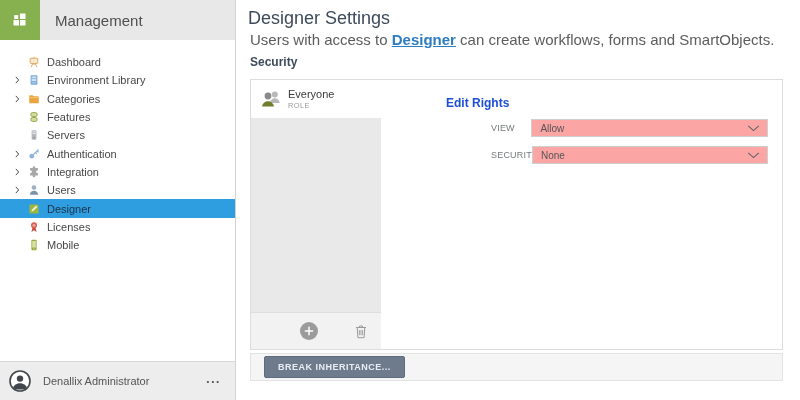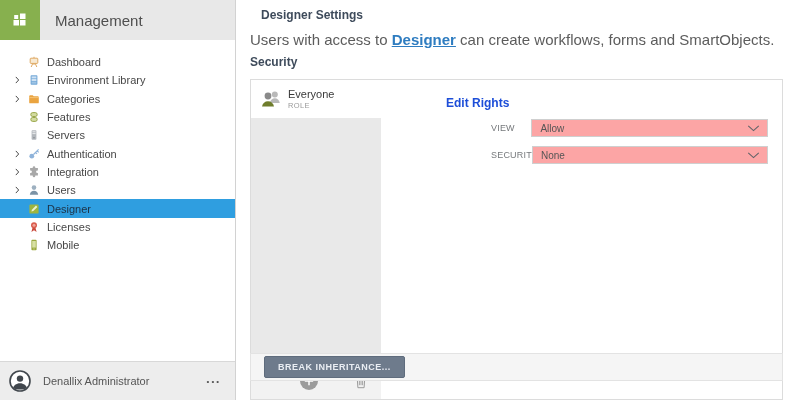--- a/index.html
+++ b/index.html
@@ -22,26 +22,26 @@
   .nav-item.selected{background:#2f9ee0;}
   .nav-item.selected .nav-label{color:#1d3246;}
   .sidebar-footer{position:absolute;left:0;right:0;bottom:0;height:38px;background:#ededed;
                   border-top:1px solid #d8d8d8;display:flex;align-items:center;}
   .avatar{width:22px;height:22px;margin-left:9px;display:flex;}
   .user-name{margin-left:12px;font-size:11px;color:#555;flex:1;}
   .user-menu{margin-right:14px;font-size:8px;color:#555;letter-spacing:2px;cursor:pointer;}
 
   
   .main{position:absolute;left:236px;top:0;right:0;bottom:0;background:#fff;}
-  .page-title{position:absolute;left:25px;top:8px;font-size:12px;font-weight:bold;color:#3e4b5b;}
+  .page-title{position:absolute;left:12px;top:8px;font-size:18px;font-weight:normal;color:#3e4b5b;}
   .description{position:absolute;left:14px;top:31px;font-size:15px;color:#5c5c5c;}
   .description .link{color:#2e7cc0;font-weight:bold;text-decoration:underline;cursor:pointer;}
   .section-title{position:absolute;left:14px;top:55px;font-size:12px;font-weight:bold;color:#3e4b5b;}
 
-  .panel{position:absolute;left:14px;right:17px;top:79px;height:321px;border:1px solid #dcdcdc;
+  .panel{position:absolute;left:14px;right:17px;top:79px;height:271px;border:1px solid #dcdcdc;
          background:#fff;box-sizing:border-box;}
   .role-column{position:absolute;left:0;top:0;bottom:0;width:130px;background:#e9e9e9;}
   .role-item{position:absolute;left:0;top:0;width:130px;height:38px;background:#fff;
              display:flex;align-items:center;cursor:pointer;}
   .role-icon{margin-left:8px;width:24px;height:20px;display:flex;}
   .role-meta{margin-left:5px;}
   .role-name{font-size:11px;color:#3a3a3a;}
   .role-type{font-size:7.5px;color:#9b9b9b;letter-spacing:.4px;margin-top:1px;}
   .role-toolbar{position:absolute;left:0;bottom:0;width:130px;height:37px;background:#f2f2f2;
                 border-top:1px solid #dddddd;display:flex;align-items:center;box-sizing:border-box;}

